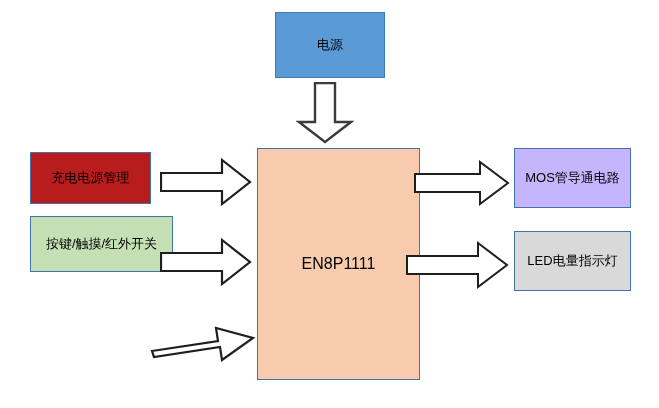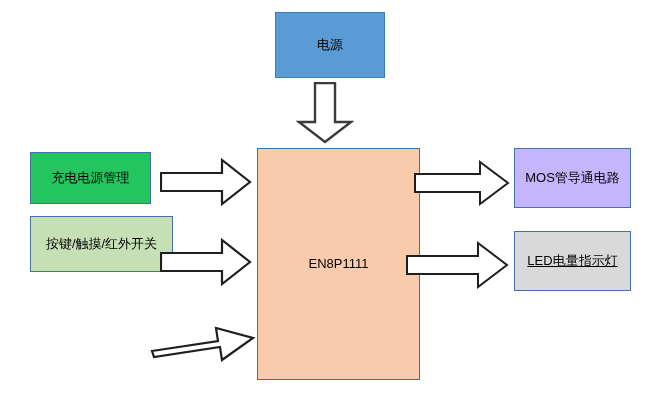--- a/index.html
+++ b/index.html
@@ -29,44 +29,43 @@
   .node span{display:block;}
 
   
   .n-power{
     left:275px;top:12px;width:110px;height:66px;
     background:#5B9BD5;
     border-color:#3E7CB8;
   }
   .n-charge{
     left:30px;top:152px;width:121px;height:52px;
-    background:#22c55e;
+    background:#b91c1c;
   }
   .n-switch{
     left:30px;top:216px;width:143px;height:56px;
     background:#C5E0B4;
   }
   .n-battery{
     left:30px;top:310px;width:121px;height:56px;
     background:#BDD7EE;
   }
   .n-mcu{
     left:257px;top:148px;width:163px;height:232px;
     background:#F8CBAD;
-    font-size:13px;
+    font-size:16px;
     justify-content:center;
   }
   .n-mos{
     left:514px;top:148px;width:117px;height:60px;
     background:#c4b5fd;
   }
   .n-led{
     left:514px;top:231px;width:117px;height:60px;
     background:#D9D9D9;
-    text-decoration:underline;
   }
 
   
   .arrow{position:absolute;}
   .a-down{left:296px;top:82px;width:58px;height:62px;}
   .a-l1{left:160px;top:158px;width:92px;height:48px;}
   .a-l2{left:160px;top:238px;width:92px;height:48px;}
   .a-l3{left:150px;top:318px;width:106px;height:52px;}
   .a-r1{left:414px;top:160px;width:96px;height:46px;}
   .a-r2{left:406px;top:240px;width:104px;height:50px;}

